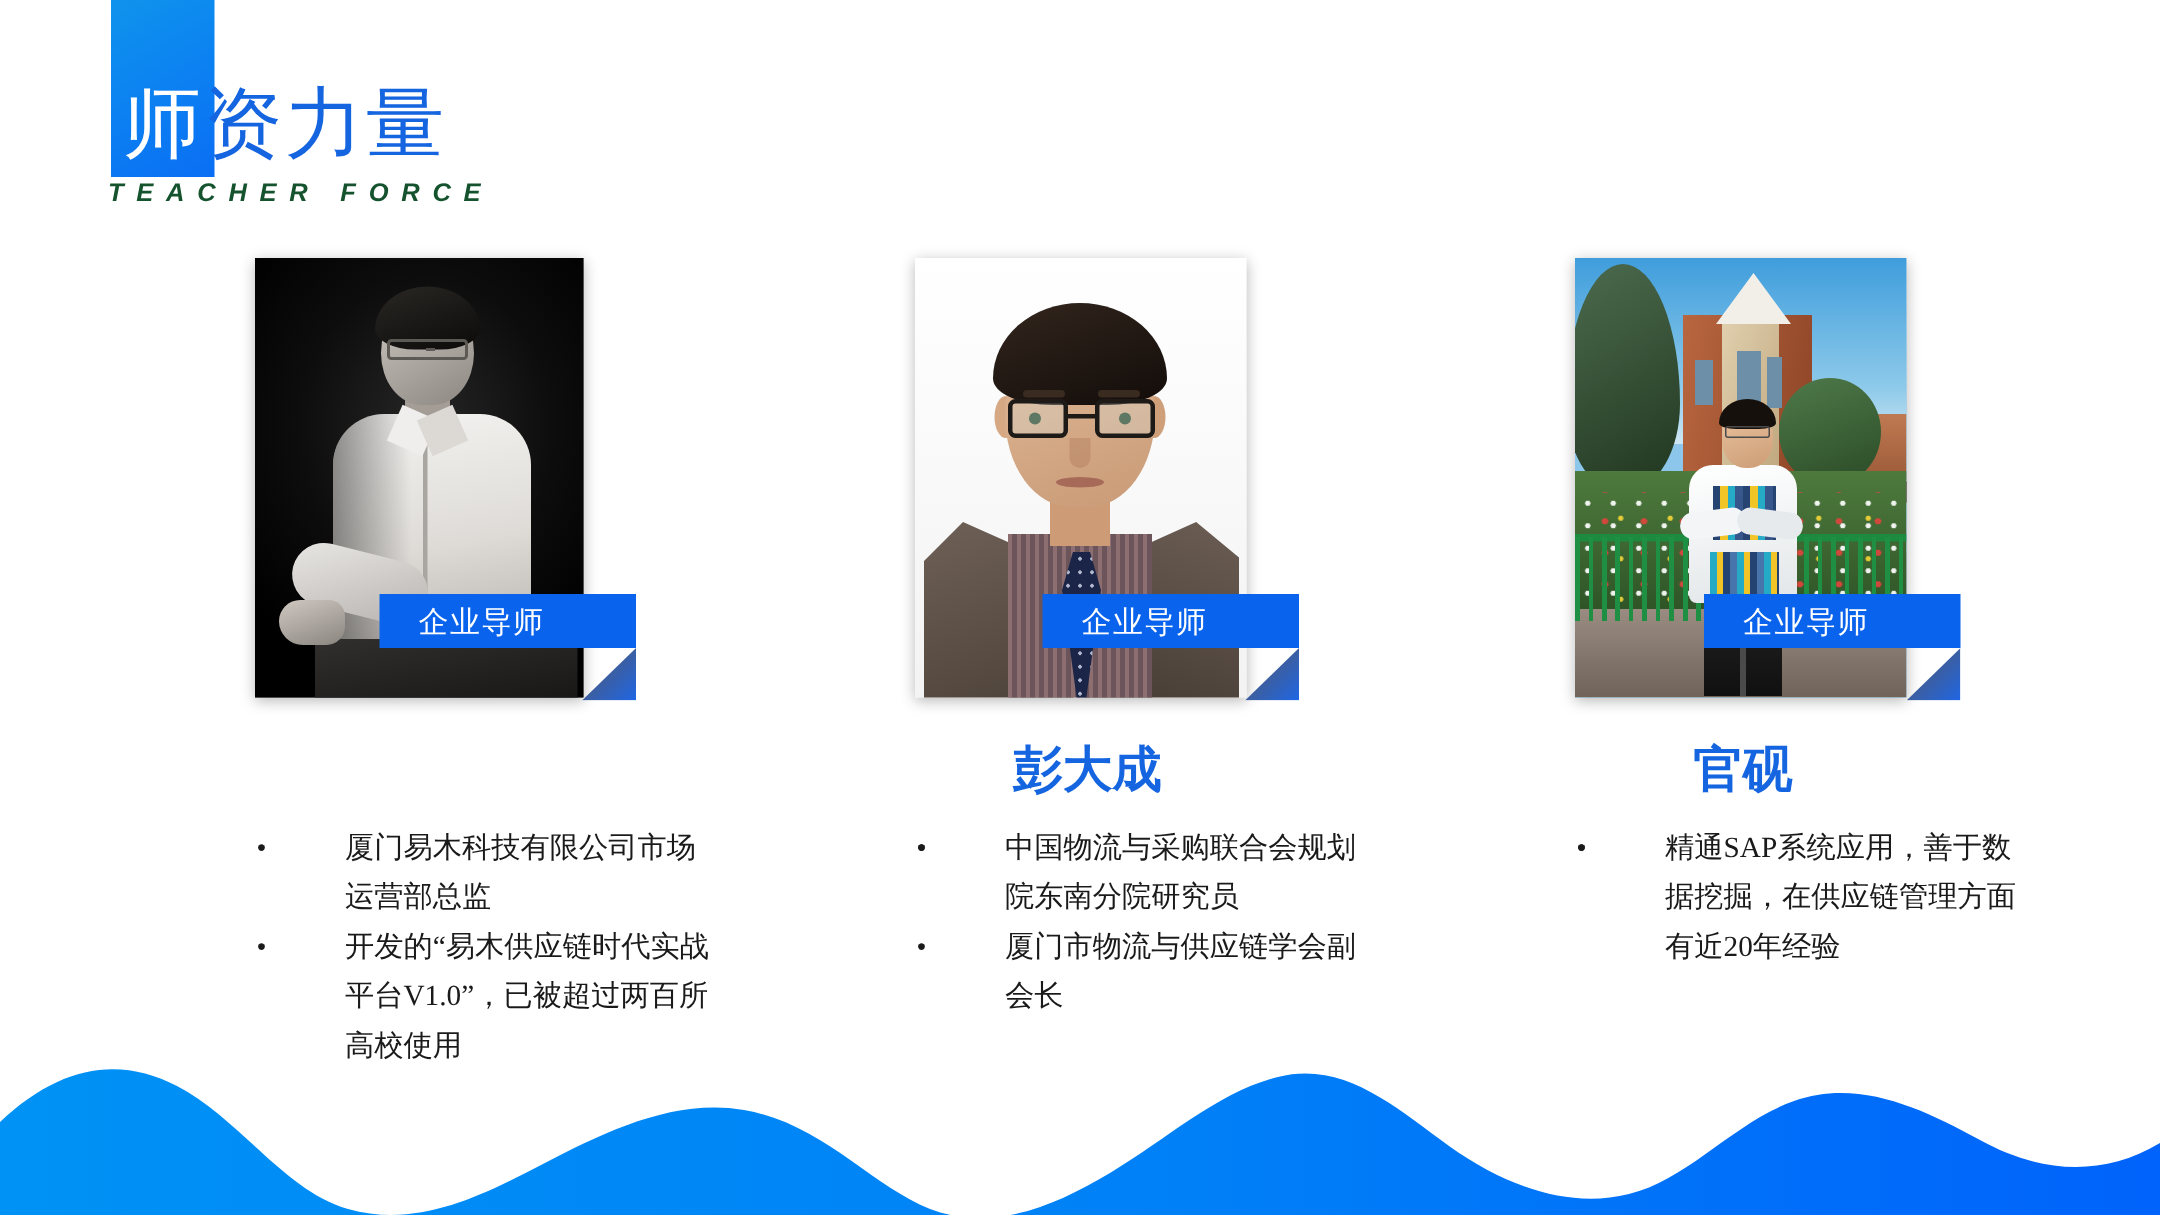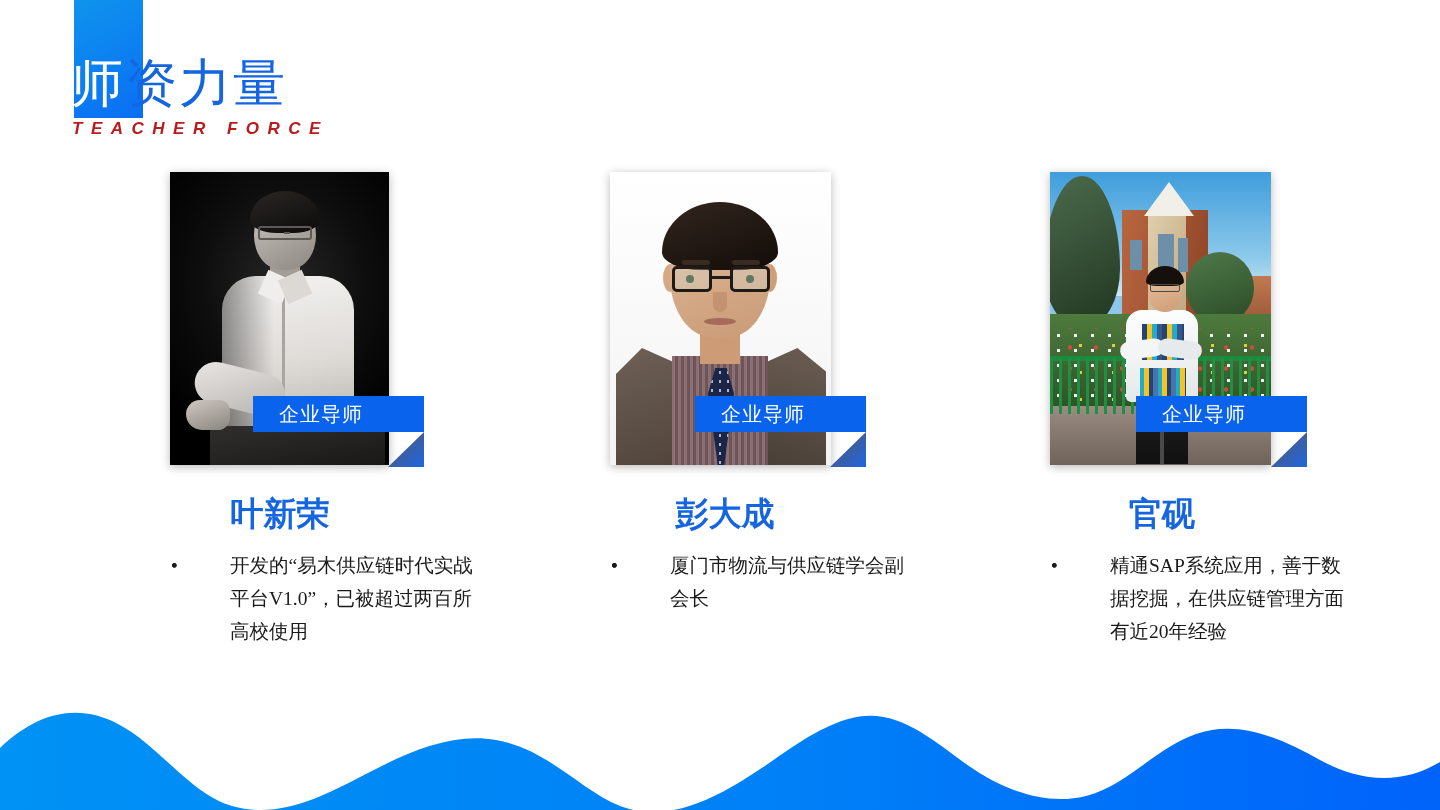--- a/index.html
+++ b/index.html
@@ -11,32 +11,32 @@
   }
   .slide{position:absolute;left:0;top:0;width:1440px;height:810px;overflow:hidden;background:#fff;}
 
   
   .hdr{position:absolute;left:0;top:0;width:700px;height:160px;}
   .hdr-block{
     position:absolute;left:74px;top:0;width:69px;height:118px;
     background:linear-gradient(150deg,#0f93ec 0%,#0c83f1 45%,#0a6ef4 100%);
   }
   .hdr-title{
-    position:absolute;left:71px;top:58px;
+    position:absolute;left:82px;top:58px;
     font-size:52px;line-height:52px;letter-spacing:2px;
     font-family:"Liberation Serif","DejaVu Serif",serif;
     color:#1565e0;white-space:nowrap;
   }
   .hdr-title .w{color:#ffffff;}
   .hdr-sub{
     position:absolute;left:72px;top:119px;
     font-size:17px;line-height:20px;
     font-family:"Liberation Sans","DejaVu Sans",sans-serif;
     font-style:italic;font-weight:600;letter-spacing:8.5px;
-    color:#b91c1c;white-space:nowrap;
+    color:#14532d;white-space:nowrap;
   }
 
   
   .card{position:absolute;top:172px;}
   .card.c1{left:170px;}
   .card.c2{left:610px;}
   .card.c3{left:1050px;}
 
   .photo{
     position:absolute;top:0;left:0;width:219px;height:293px;
@@ -253,40 +253,41 @@
   <div class="badge" style="left:695px;top:396px;width:171px;">
     <div class="btxt">企业导师</div>
   </div>
   <div class="fold" style="left:830px;top:432px;"></div>
 
   <div class="badge" style="left:1136px;top:396px;width:171px;">
     <div class="btxt">企业导师</div>
   </div>
   <div class="fold" style="left:1271px;top:432px;"></div>
 
-  <div class="pname c1">叶新荣</div>
   <div class="pname c3">官砚</div>
   <div class="pname c2">彭大成</div>
 
   <div class="plist c1">
     <div class="bullet-row">
       <span class="dot">•</span>
+      <span>厦门易木科技有限公司市场运营部总监</span>
     </div>
     <div class="bullet-row">
       <span class="dot">•</span>
       <span>开发的“易木供应链时代实战平台V1.0”，已被超过两百所高校使用</span>
     </div>
   </div>
 
   <div class="plist c2">
     <div class="bullet-row">
       <span class="dot">•</span>
     </div>
     <div class="bullet-row">
       <span class="dot">•</span>
+      <span>中国物流与采购联合会规划院东南分院研究员</span>
     </div>
     <div class="bullet-row">
       <span class="dot">•</span>
       <span>厦门市物流与供应链学会副会长</span>
     </div>
   </div>
 
   <div class="plist c3">
     <div class="bullet-row">
       <span class="dot">•</span>

